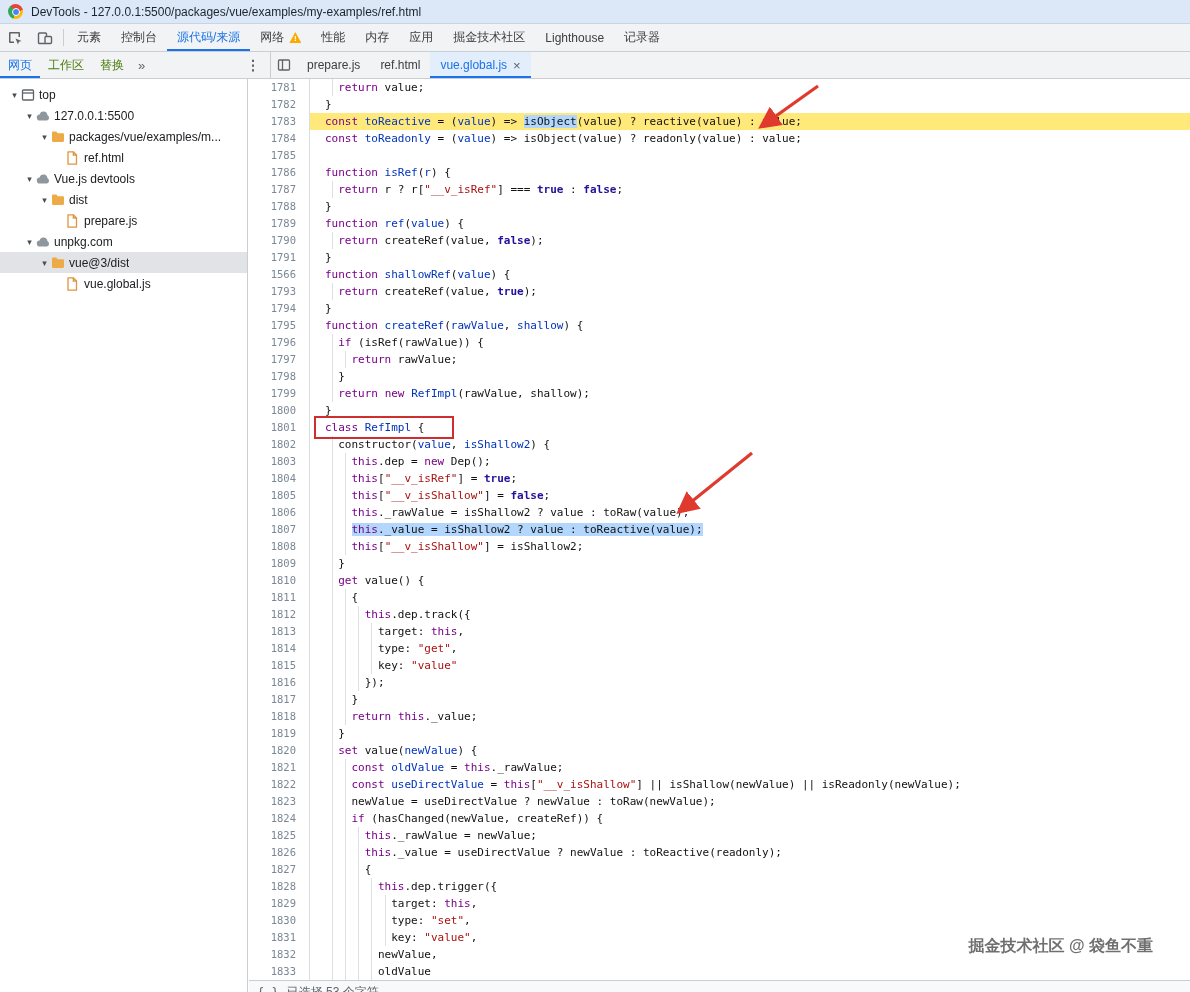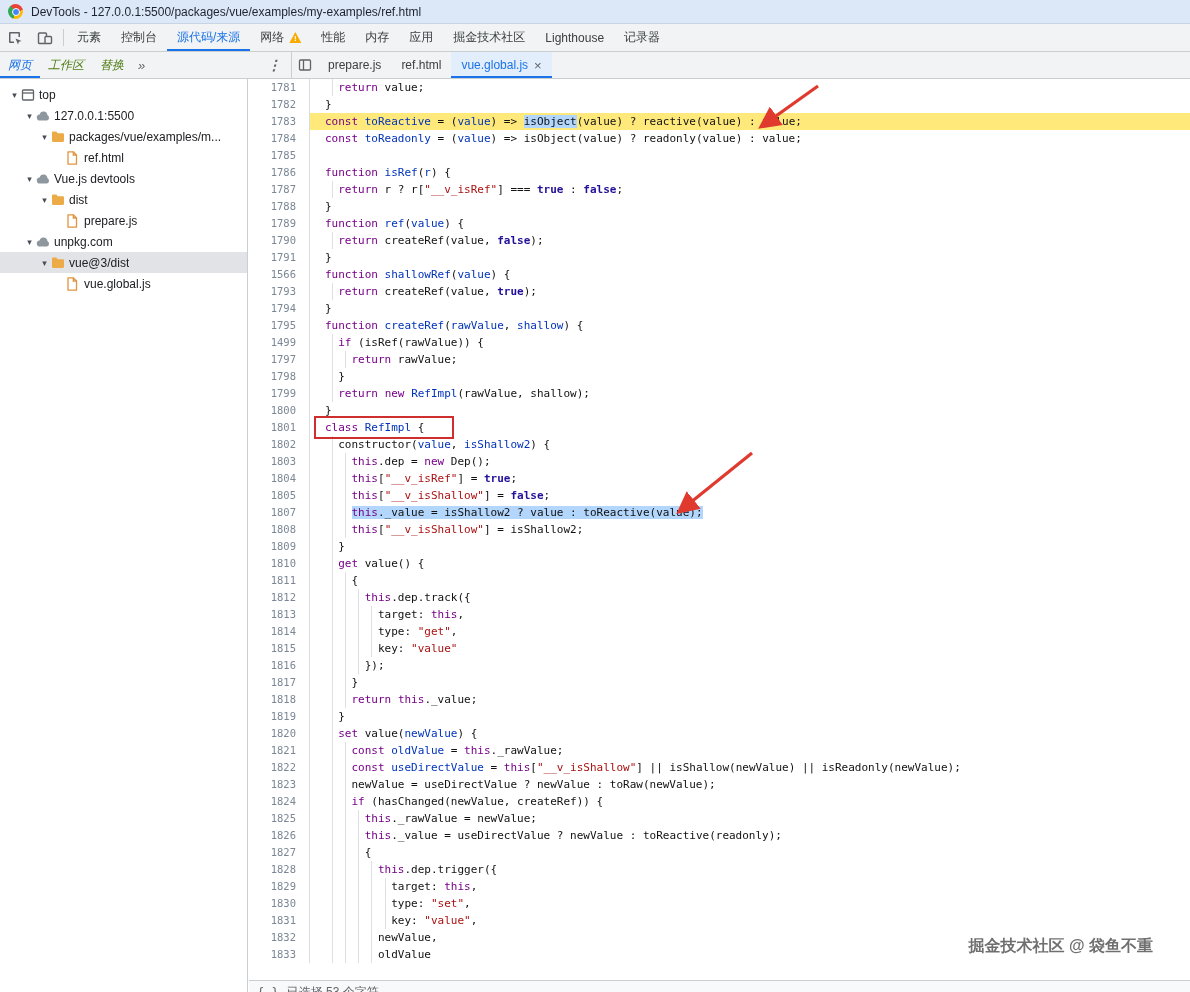--- a/index.html
+++ b/index.html
@@ -29,22 +29,22 @@
   .vsep { width:1px; background:#cacdd1; margin:5px 3px; }
   .tabs { display:flex; align-items:stretch; }
   .panel-tab { padding:13px 10px; display:flex; align-items:center; gap:5px;
     font-size:12px; color:#3c4043; cursor:pointer; white-space:nowrap; }
   .panel-tab.active { color:#1a73e8; box-shadow:inset 0 -2px 0 #1a73e8; }
   .warn { display:inline-block; width:12px; height:11px; background:#f9ab00;
     clip-path:polygon(50% 0,100% 100%,0 100%); color:#fff; font-size:8px;
     font-weight:bold; text-align:center; line-height:14px; }
   
   .subbar { position:absolute; left:0; top:52px; width:1190px; height:27px; display:flex; }
-  .side-head { width:292px; background:#f1f3f4; border-bottom:1px solid #cacdd1;
-    border-right:1px solid #cacdd1; display:flex; align-items:stretch;font-style:italic; }
+  .side-head { width:271px; background:#f1f3f4; border-bottom:1px solid #cacdd1;
+    border-right:1px solid #cacdd1; display:flex; align-items:stretch; }
   .side-tabs { display:flex; align-items:stretch; }
   .side-tab { padding:0 8px; display:flex; align-items:center; font-size:12px; color:#4d7c0f; cursor:pointer; }
   .side-tab.active { color:#1a73e8; box-shadow:inset 0 -2px 0 #1a73e8; }
   .overflow { display:flex; align-items:center; padding:0 6px; color:#5f6368; font-size:13px; cursor:pointer; }
   .kebab { margin-left:auto; display:flex; align-items:center; padding:0 10px;
     color:#5f6368; font-size:14px; font-weight:bold; cursor:pointer; }
   .editor-head { flex:1; background:#f1f3f4; border-bottom:1px solid #cacdd1;
     display:flex; align-items:stretch; }
   .nav-toggle { width:26px; display:flex; align-items:center; justify-content:center; cursor:pointer; }
   .file-tabs { display:flex; align-items:stretch; }
@@ -342,21 +342,21 @@
       </div>
       <div class="code-row">
         <div class="gutter">1794</div>
         <div class="code-text"><span class="pl">}</span></div>
       </div>
       <div class="code-row">
         <div class="gutter">1795</div>
         <div class="code-text"><span class="kw">function</span><span class="pl"> </span><span class="def">createRef</span><span class="pl">(</span><span class="def">rawValue</span><span class="pl">, </span><span class="def">shallow</span><span class="pl">) {</span></div>
       </div>
       <div class="code-row">
-        <div class="gutter">1499</div>
+        <div class="gutter">1796</div>
         <div class="code-text"><span class="guide" style="left: calc(1ch + 15px);"></span><span class="pl">  </span><span class="kw">if</span><span class="pl"> (isRef(rawValue)) {</span></div>
       </div>
       <div class="code-row">
         <div class="gutter">1797</div>
         <div class="code-text"><span class="guide" style="left: calc(1ch + 15px);"></span><span class="guide" style="left: calc(3ch + 15px);"></span><span class="pl">    </span><span class="kw">return</span><span class="pl"> rawValue;</span></div>
       </div>
       <div class="code-row">
         <div class="gutter">1798</div>
         <div class="code-text"><span class="guide" style="left: calc(1ch + 15px);"></span><span class="pl">  }</span></div>
       </div>
@@ -380,20 +380,24 @@
         <div class="gutter">1803</div>
         <div class="code-text"><span class="guide" style="left: calc(1ch + 15px);"></span><span class="guide" style="left: calc(3ch + 15px);"></span><span class="pl">    </span><span class="kw">this</span><span class="pl">.dep = </span><span class="kw">new</span><span class="pl"> Dep();</span></div>
       </div>
       <div class="code-row">
         <div class="gutter">1804</div>
         <div class="code-text"><span class="guide" style="left: calc(1ch + 15px);"></span><span class="guide" style="left: calc(3ch + 15px);"></span><span class="pl">    </span><span class="kw">this</span><span class="pl">[</span><span class="str">"__v_isRef"</span><span class="pl">] = </span><span class="atom">true</span><span class="pl">;</span></div>
       </div>
       <div class="code-row">
         <div class="gutter">1805</div>
         <div class="code-text"><span class="guide" style="left: calc(1ch + 15px);"></span><span class="guide" style="left: calc(3ch + 15px);"></span><span class="pl">    </span><span class="kw">this</span><span class="pl">[</span><span class="str">"__v_isShallow"</span><span class="pl">] = </span><span class="atom">false</span><span class="pl">;</span></div>
+      </div>
+      <div class="code-row">
+        <div class="gutter">1806</div>
+        <div class="code-text"><span class="guide" style="left: calc(1ch + 15px);"></span><span class="guide" style="left: calc(3ch + 15px);"></span><span class="pl">    </span><span class="kw">this</span><span class="pl">._rawValue = isShallow2 ? value : toRaw(value);</span></div>
       </div>
       <div class="code-row">
         <div class="gutter">1807</div>
         <div class="code-text"><span class="guide" style="left: calc(1ch + 15px);"></span><span class="guide" style="left: calc(3ch + 15px);"></span><span class="pl">    </span><span class="kw sel">this</span><span class="pl sel">._value = isShallow2 ? value : toReactive(value);</span></div>
       </div>
       <div class="code-row">
         <div class="gutter">1808</div>
         <div class="code-text"><span class="guide" style="left: calc(1ch + 15px);"></span><span class="guide" style="left: calc(3ch + 15px);"></span><span class="pl">    </span><span class="kw">this</span><span class="pl">[</span><span class="str">"__v_isShallow"</span><span class="pl">] = isShallow2;</span></div>
       </div>
       <div class="code-row">

